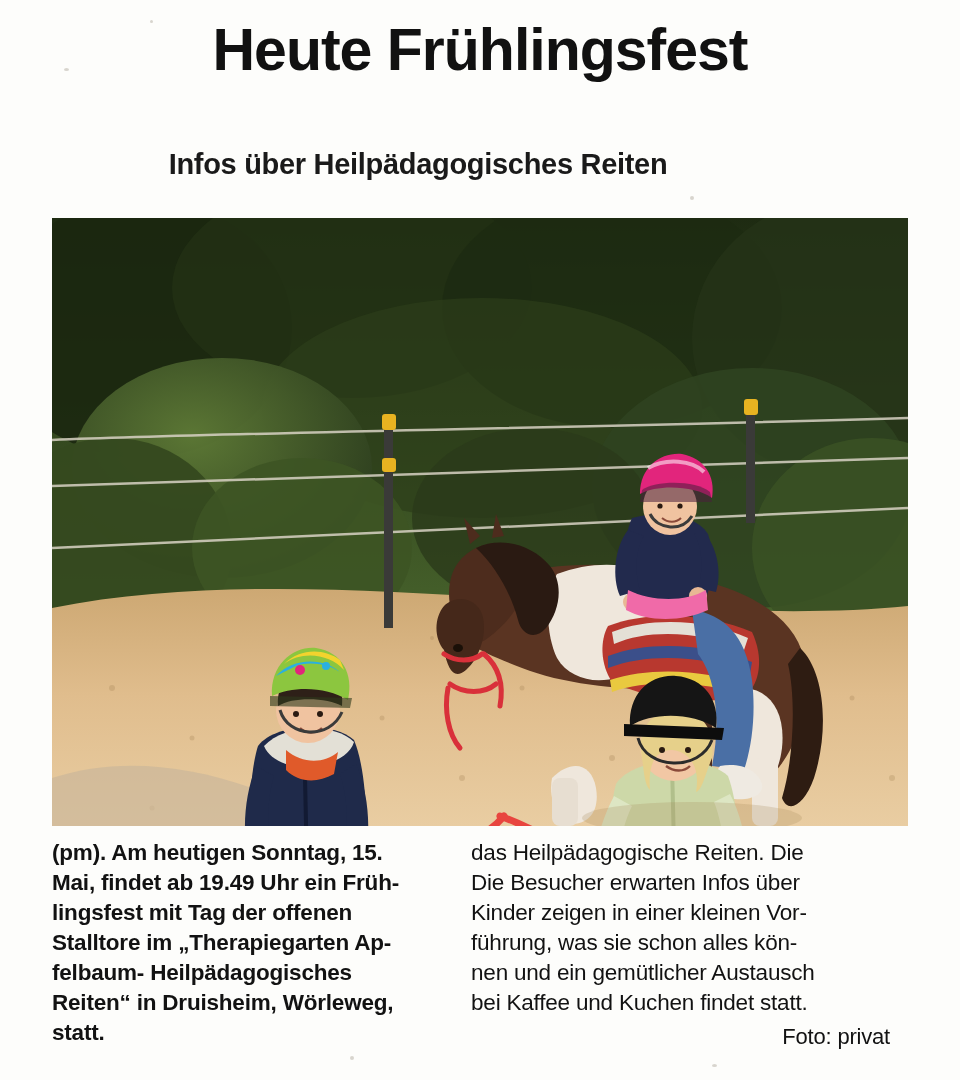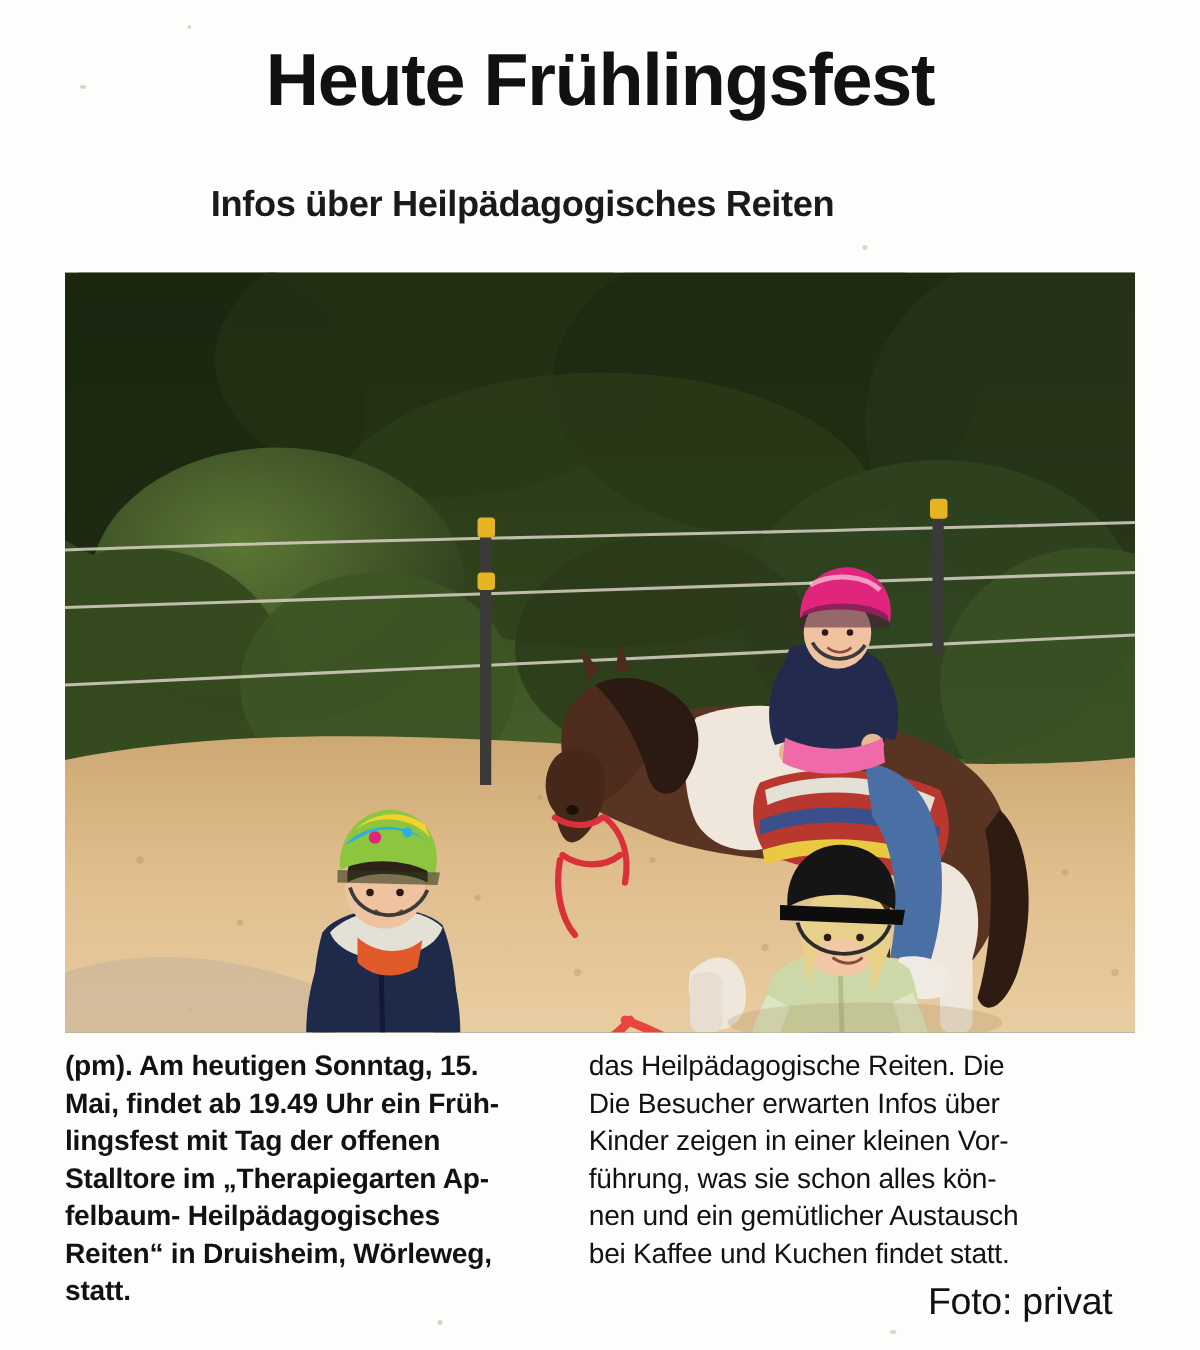--- a/index.html
+++ b/index.html
@@ -16,21 +16,21 @@
   }
   .page {
     position: relative;
     width: 960px;
     height: 1080px;
     background: #fdfdfb;
   }
   .headline {
     position: absolute;
     left: 0;
-    top: 34px;
+    top: 20px;
     width: 960px;
     text-align: center;
     font-size: 59px;
     font-weight: bold;
     letter-spacing: -1px;
     color: #111111;
     line-height: 1.05;
   }
   .subhead {
     position: absolute;
@@ -77,21 +77,21 @@
     font-weight: normal;
     font-size: 22.5px;
   }
   .col p {
     margin: 0;
   }
   .credit {
     text-align: right;
     margin-top: 4px;
     font-weight: normal;
-    font-size: 30px;
+    font-size: 22px;
   }
   .line {
     display: block;
     white-space: nowrap;
   }
   .col.left .line { font-weight: bold; }
   .col.right .line { font-weight: normal; }
   .paper-edge {
     position: absolute;
     left: 0; top: 0; right: 0; bottom: 0;

